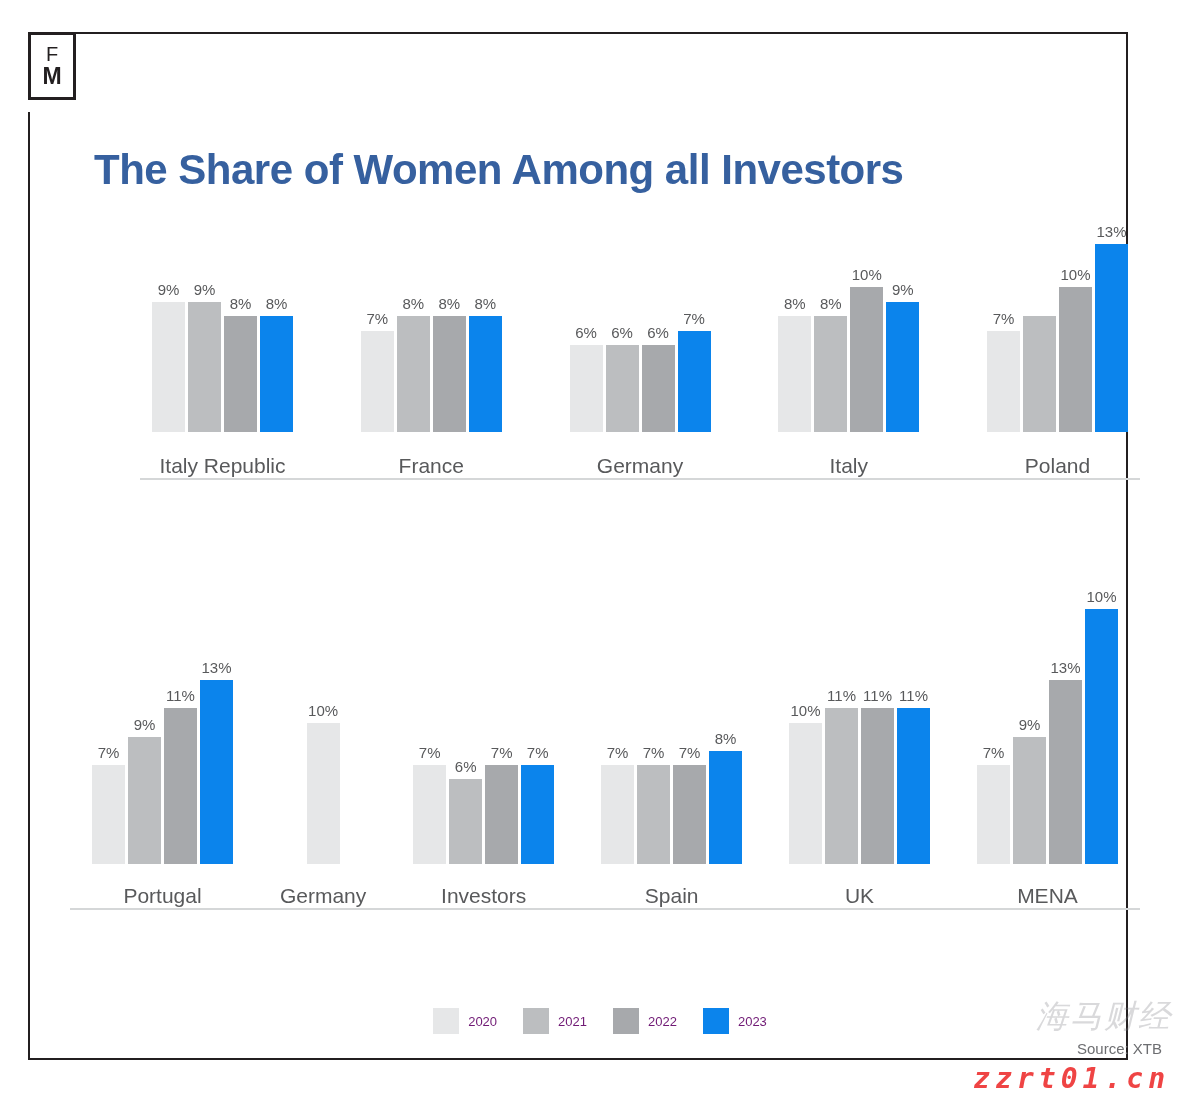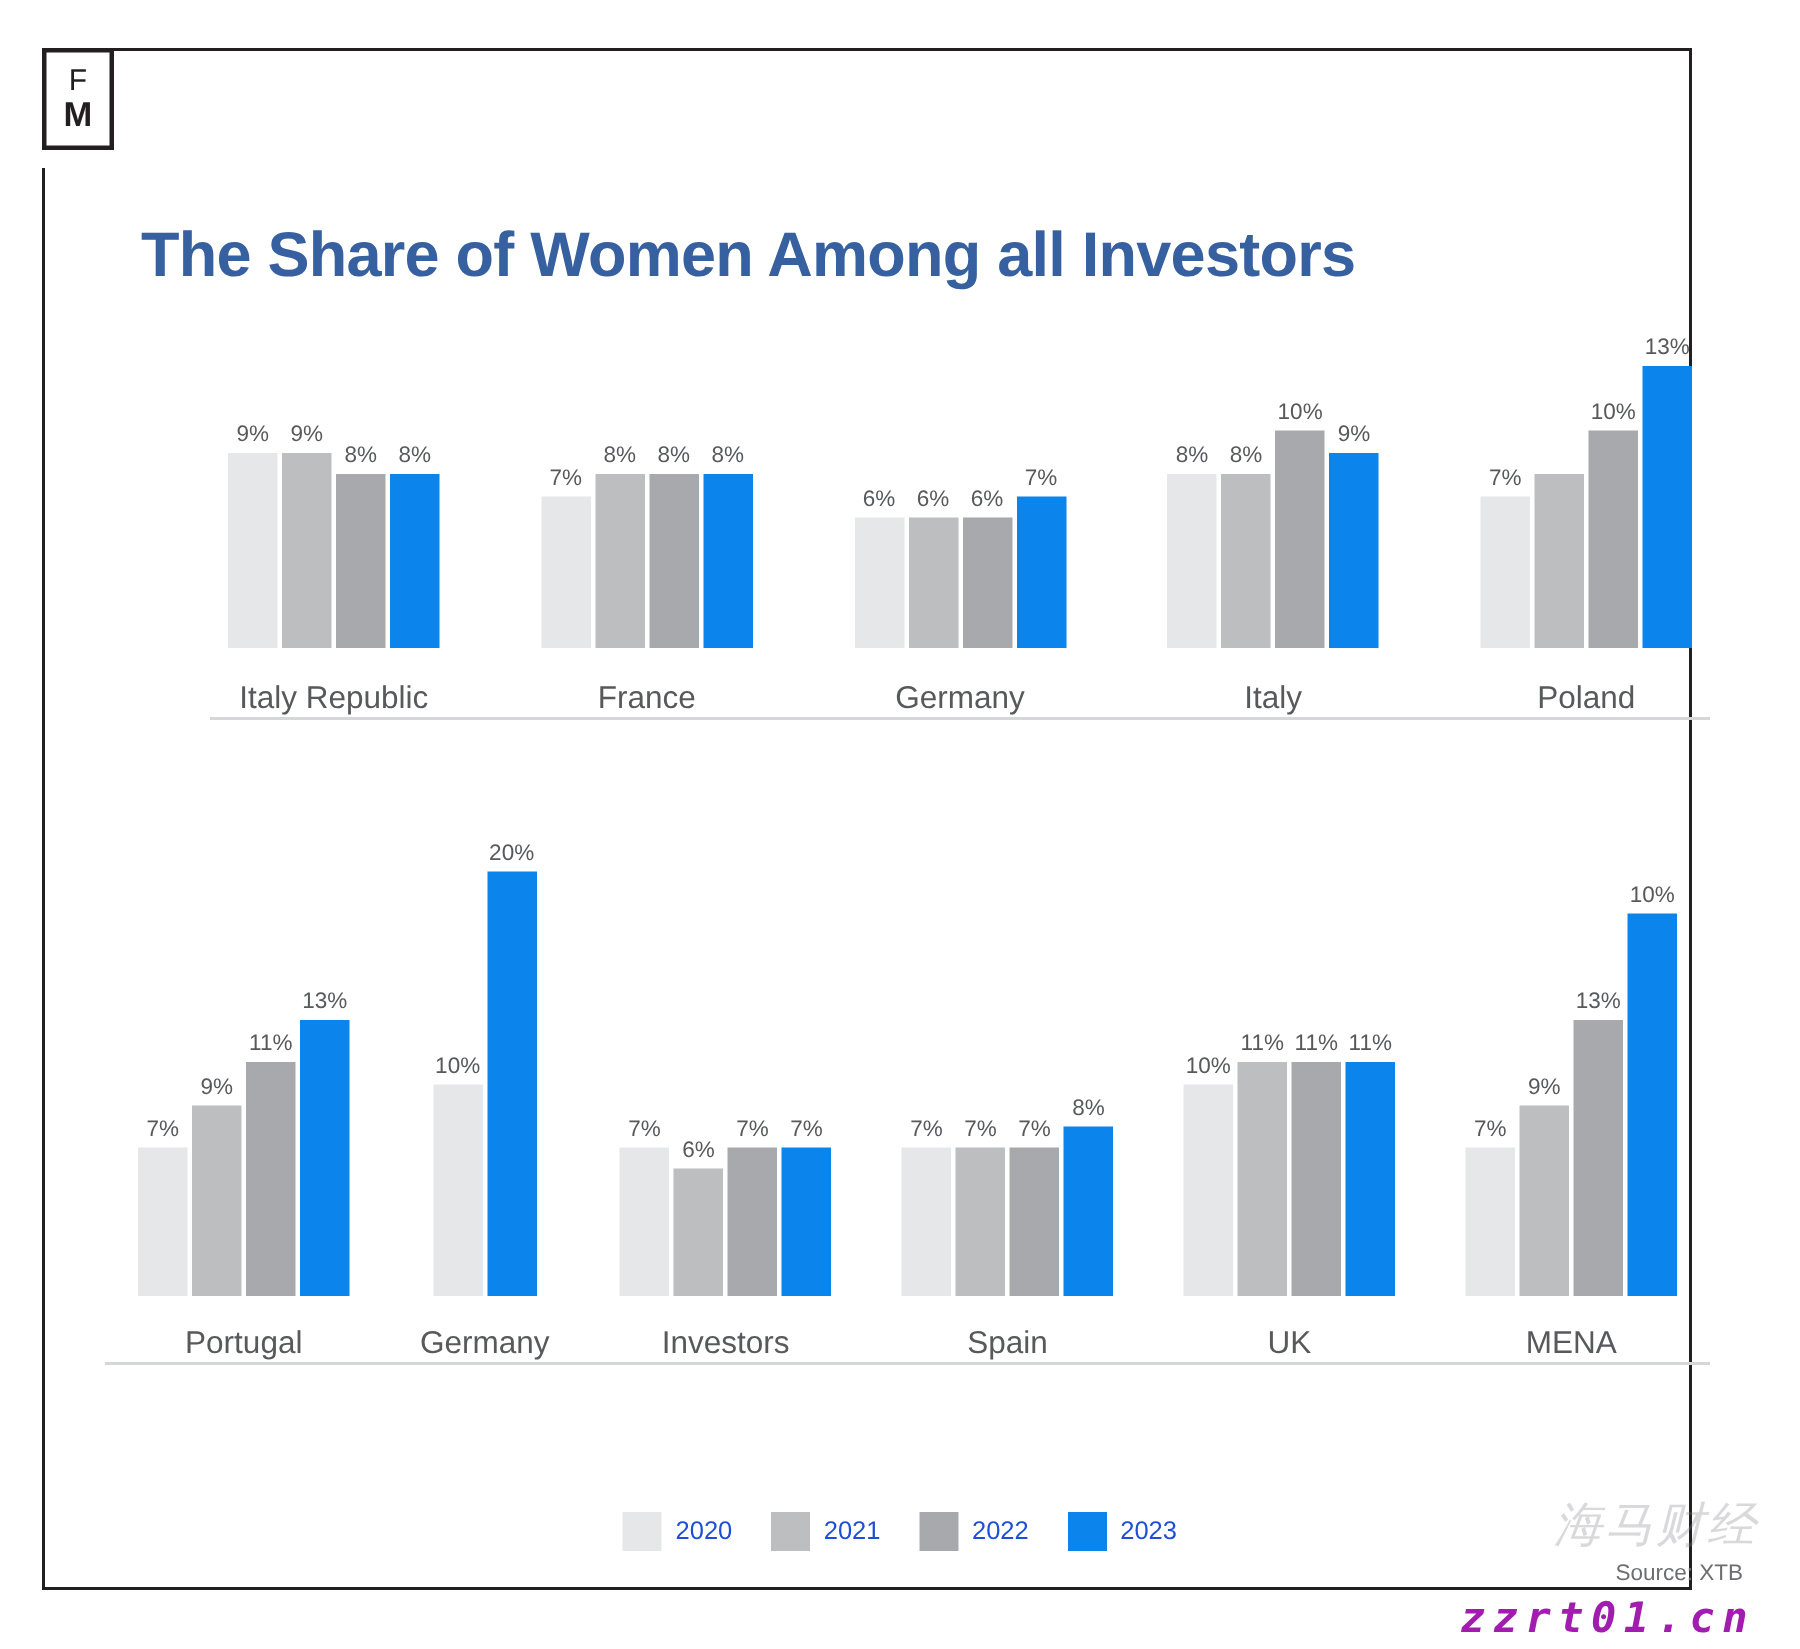--- a/index.html
+++ b/index.html
@@ -156,22 +156,22 @@
   .legend-item {
     display: flex;
     align-items: center;
     gap: 9px;
   }
   .legend-swatch {
     width: 26px; height: 26px;
     display: block;
   }
   .legend-text {
-    font-size: 17px;
-    color: #1d4ed8;
+    font-size: 13px;
+    color: #701a75;
   }
 
   
   #source {
     position: absolute;
     right: 38px;
     top: 1040px;
     font-size: 15px;
     color: #6d6e71;
     text-align: right;
@@ -191,21 +191,21 @@
     pointer-events: none;
   }
   #watermark-url {
     position: absolute;
     right: 30px;
     top: 1062px;
     font-size: 28px;
     font-weight: 700;
     font-style: italic;
     letter-spacing: 5px;
-    color: #a21caf;
+    color: #ef4444;
     font-family: "DejaVu Sans Mono", monospace;
     white-space: nowrap;
     pointer-events: none;
     margin-left: 43px;
   }
 </style>
 </head>
 <body>
 
 <div id="frame-top"></div>
@@ -352,24 +352,20 @@
           </div>
         </div>
         <div class="group-label">Portugal</div>
       </div>
       <div class="group">
         <div class="bars">
           <div class="bar-wrap">
             <div class="bar-label">10%</div>
             <div class="bar" style="height: 141.5px; background: rgb(230, 231, 232);"></div>
           </div>
-          <div class="bar-wrap">
-            <div class="bar-label">20%</div>
-            <div class="bar" style="height: 283px; background: rgb(11, 132, 236);"></div>
-          </div>
         </div>
         <div class="group-label">Germany</div>
       </div>
       <div class="group">
         <div class="bars">
           <div class="bar-wrap">
             <div class="bar-label">7%</div>
             <div class="bar" style="height: 99.05px; background: rgb(230, 231, 232);"></div>
           </div>
           <div class="bar-wrap">

